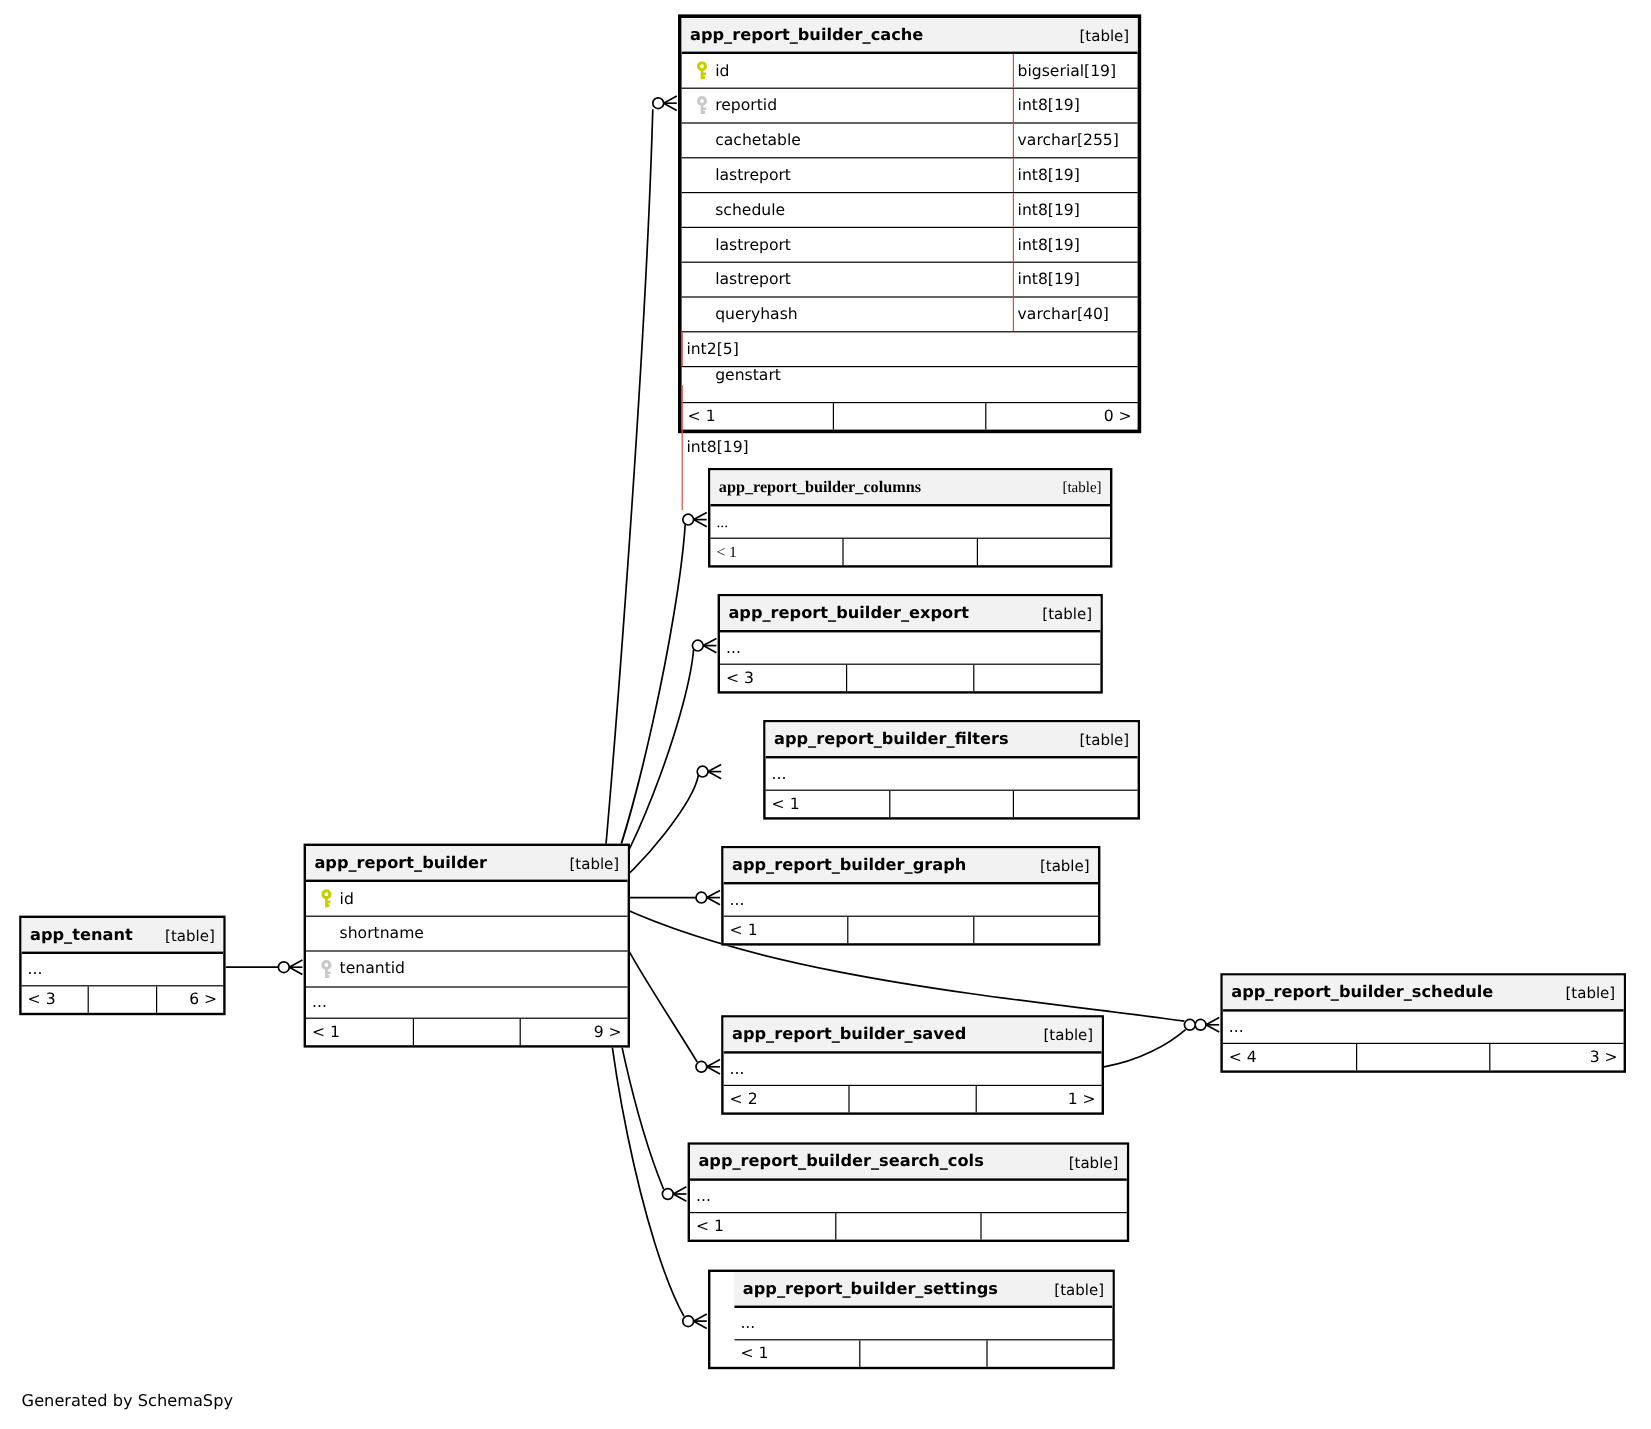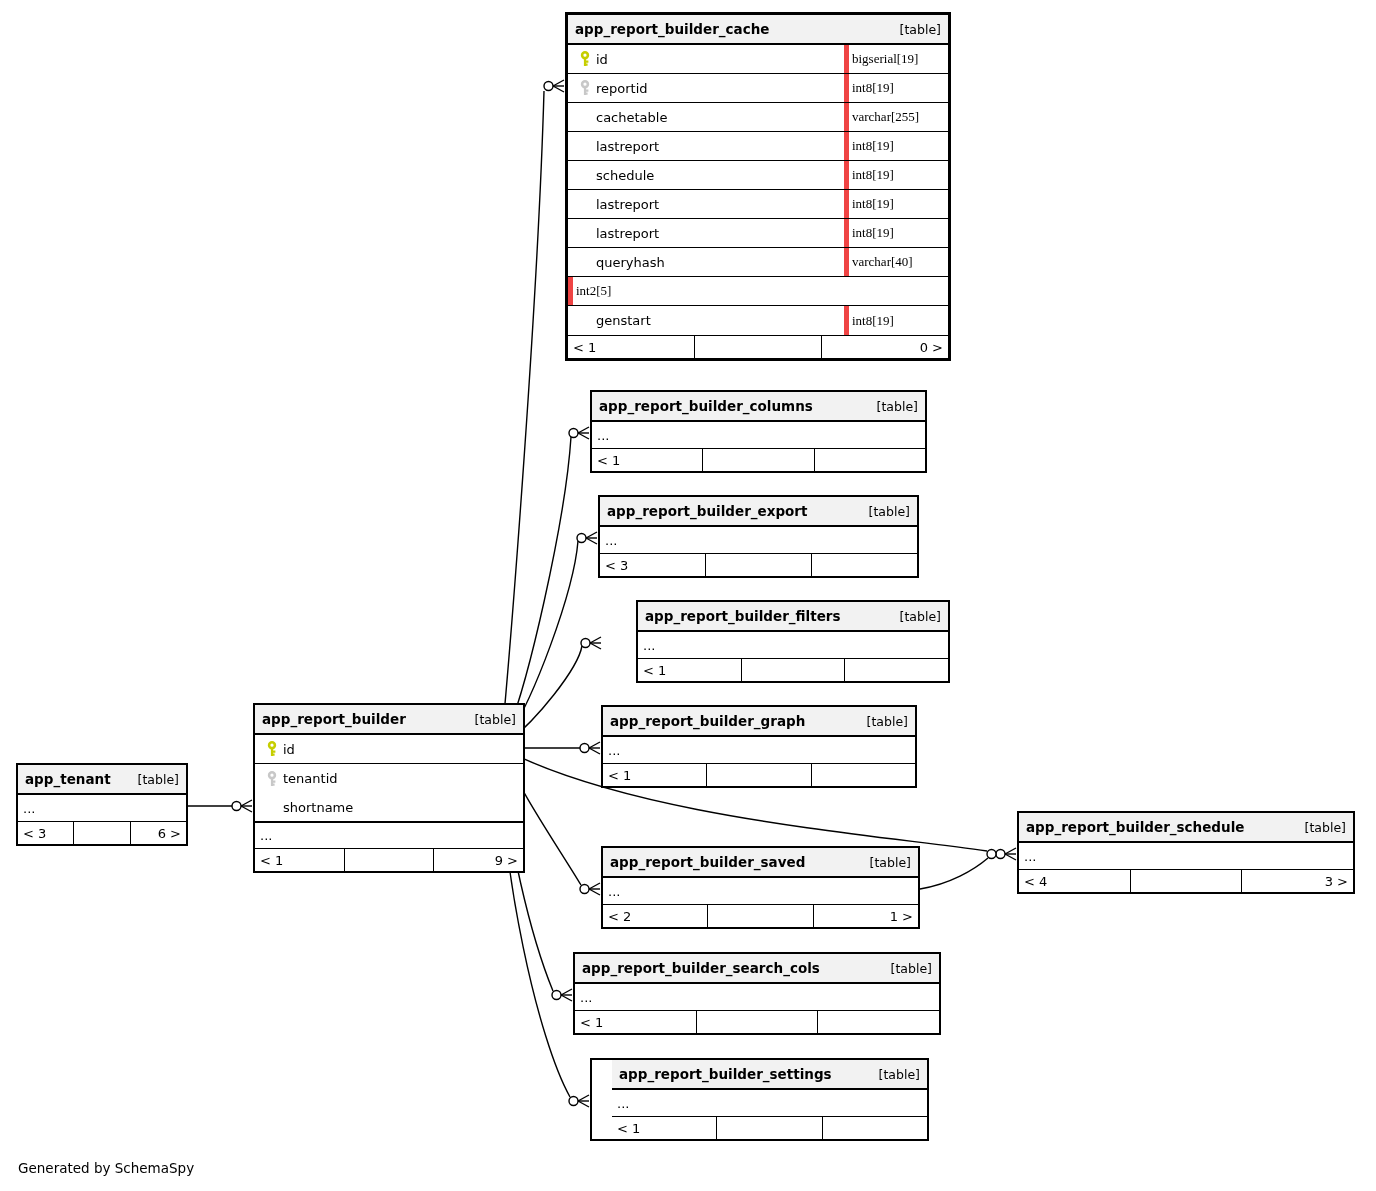--- a/index.html
+++ b/index.html
@@ -10,21 +10,21 @@
   .tbl{position:absolute;background:#fff;border:2px solid #000;box-sizing:border-box;cursor:pointer;}
   .tbl.focal{border-width:3px;}
   .tbl-header{display:flex;justify-content:space-between;align-items:center;
               background:#f2f2f2;border-bottom:2px solid #000;height:30px;padding:0 7px;box-sizing:border-box;}
   .tbl-name{font-weight:bold;font-size:13.5px;white-space:nowrap;}
   .tbl-badge{font-size:12.5px;white-space:nowrap;}
   .rows .row{display:flex;align-items:stretch;height:29px;border-bottom:1px solid #000;box-sizing:border-box;font-size:13px;}
   .cell-name{flex:1;display:flex;align-items:center;padding-left:6px;}
   .key-slot{width:22px;display:flex;align-items:center;justify-content:center;flex:0 0 22px;}
   .key-spacer{width:22px;flex:0 0 22px;}
-  .cell-type{width:104px;flex:0 0 104px;border-left:5px solid #ef4444;display:flex;align-items:center;padding-left:3px;box-sizing:border-box;font-family:Liberation Serif, serif;}
+  .cell-type{width:104px;flex:0 0 104px;border-left:1px solid #ef4444;display:flex;align-items:center;padding-left:3px;box-sizing:border-box;}
   .ellipsis-row{height:26px;display:flex;align-items:center;padding-left:5px;font-size:13px;box-sizing:border-box;}
   .tbl-footer{display:flex;height:22px;font-size:13px;border-top:1px solid #000;}
   .f-cell{flex:1;display:flex;align-items:center;padding:0 5px;box-sizing:border-box;}
   .f-mid{border-left:1.5px solid #000;border-right:1.5px solid #000;}
   .f-right{justify-content:flex-end;}
   #generator-note{position:absolute;left:18px;top:1160px;font-size:13.5px;}
 </style>
 </head>
 <body>
 
@@ -172,35 +172,35 @@
           <div class="row">
             <div class="cell-name">
               <span class="key-spacer"></span>
               <span>queryhash</span>
             </div>
             <div class="cell-type">varchar[40]</div>
           </div>
           <div class="row">
             <div class="cell-type">int2[5]</div>
           </div>
-          <div class="row" style="border-bottom: none;">
+          <div class="row" style="border-bottom: none; flex-direction: column;">
             <div class="cell-name">
               <span class="key-spacer"></span>
               <span>genstart</span>
             </div>
             <div class="cell-type">int8[19]</div>
           </div>
         </div>
         <div class="tbl-footer">
           <div class="f-cell">&lt; 1</div>
           <div class="f-cell f-mid"></div>
           <div class="f-cell f-right">0 &gt;</div>
         </div>
       </div>
-      <div class="tbl" style="left: 590px; top: 390px; width: 337px;">
+      <div class="tbl" style="left: 590px; top: 390px; width: 337px; font-family: Liberation Serif, serif;">
         <div class="tbl-header">
           <span class="tbl-name">app_report_builder_columns</span>
           <span class="tbl-badge">[table]</span>
         </div>
         <div class="ellipsis-row">...</div>
         <div class="tbl-footer">
           <div class="f-cell">&lt; 1</div>
           <div class="f-cell f-mid"></div>
           <div class="f-cell f-right"></div>
         </div>
@@ -251,37 +251,37 @@
             <div class="cell-name">
               <span class="key-slot">
                 <svg width="13" height="16" viewBox="0 0 13 16">
                   <circle cx="6" cy="4.2" r="2.9" fill="none" stroke="#c6ce00" stroke-width="2.6"></circle>
                   <path d="M6 7 L6 15 M6 10.6 L9.4 10.6 M6 13.6 L8.6 13.6" stroke="#c6ce00" stroke-width="2.2" fill="none"></path>
                 </svg>
               </span>
               <span>id</span>
             </div>
           </div>
+          <div class="row">
+            <div class="cell-name">
+              <span class="key-spacer"></span>
+              <span>shortname</span>
+            </div>
+          </div>
           <div class="row" style="border-bottom: none;">
             <div class="cell-name">
               <span class="key-slot">
                 <svg width="13" height="16" viewBox="0 0 13 16">
                   <circle cx="6" cy="4.2" r="2.9" fill="none" stroke="#c8c8c8" stroke-width="2.6"></circle>
                   <path d="M6 7 L6 15 M6 10.6 L9.4 10.6 M6 13.6 L8.6 13.6" stroke="#c8c8c8" stroke-width="2.2" fill="none"></path>
                 </svg>
               </span>
               <span>tenantid</span>
             </div>
           </div>
-          <div class="row">
-            <div class="cell-name">
-              <span class="key-spacer"></span>
-              <span>shortname</span>
-            </div>
-          </div>
         </div>
         <div class="ellipsis-row" style="border-top: 1px solid rgb(0, 0, 0);">...</div>
         <div class="tbl-footer">
           <div class="f-cell">&lt; 1</div>
           <div class="f-cell f-mid"></div>
           <div class="f-cell f-right">9 &gt;</div>
         </div>
       </div>
       <div class="tbl" style="left: 16px; top: 763px; width: 172px;">
         <div class="tbl-header">

